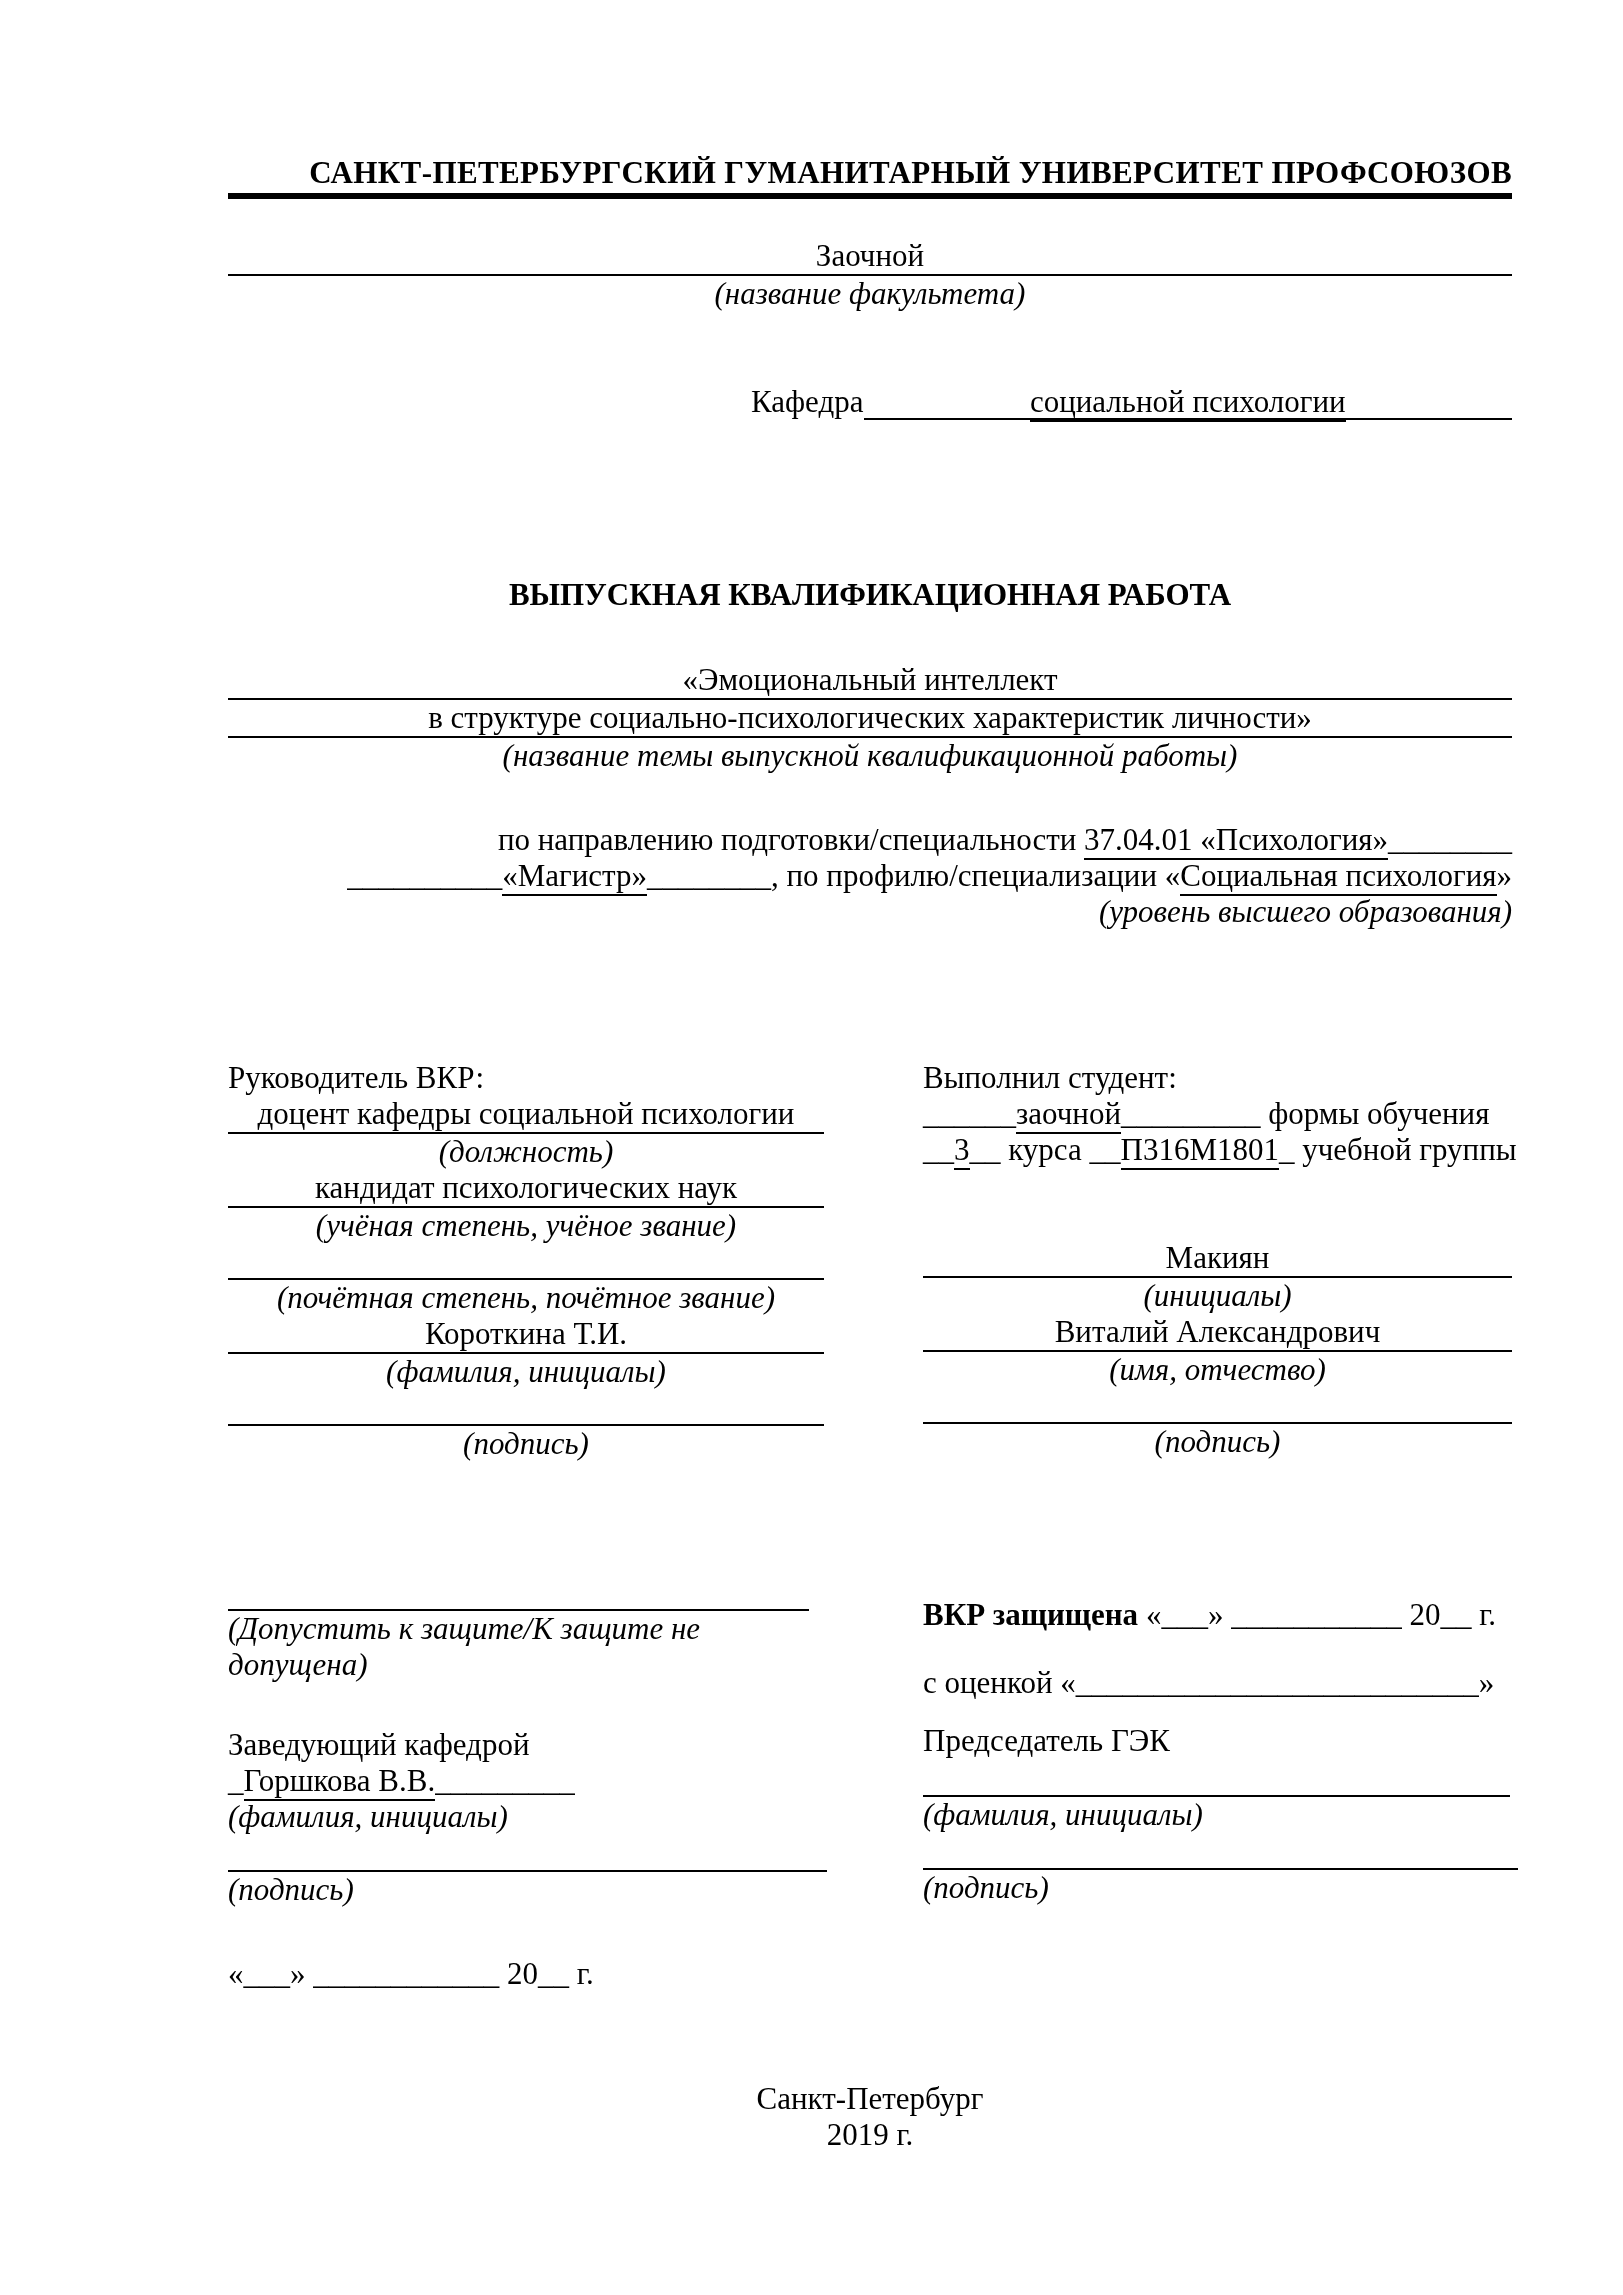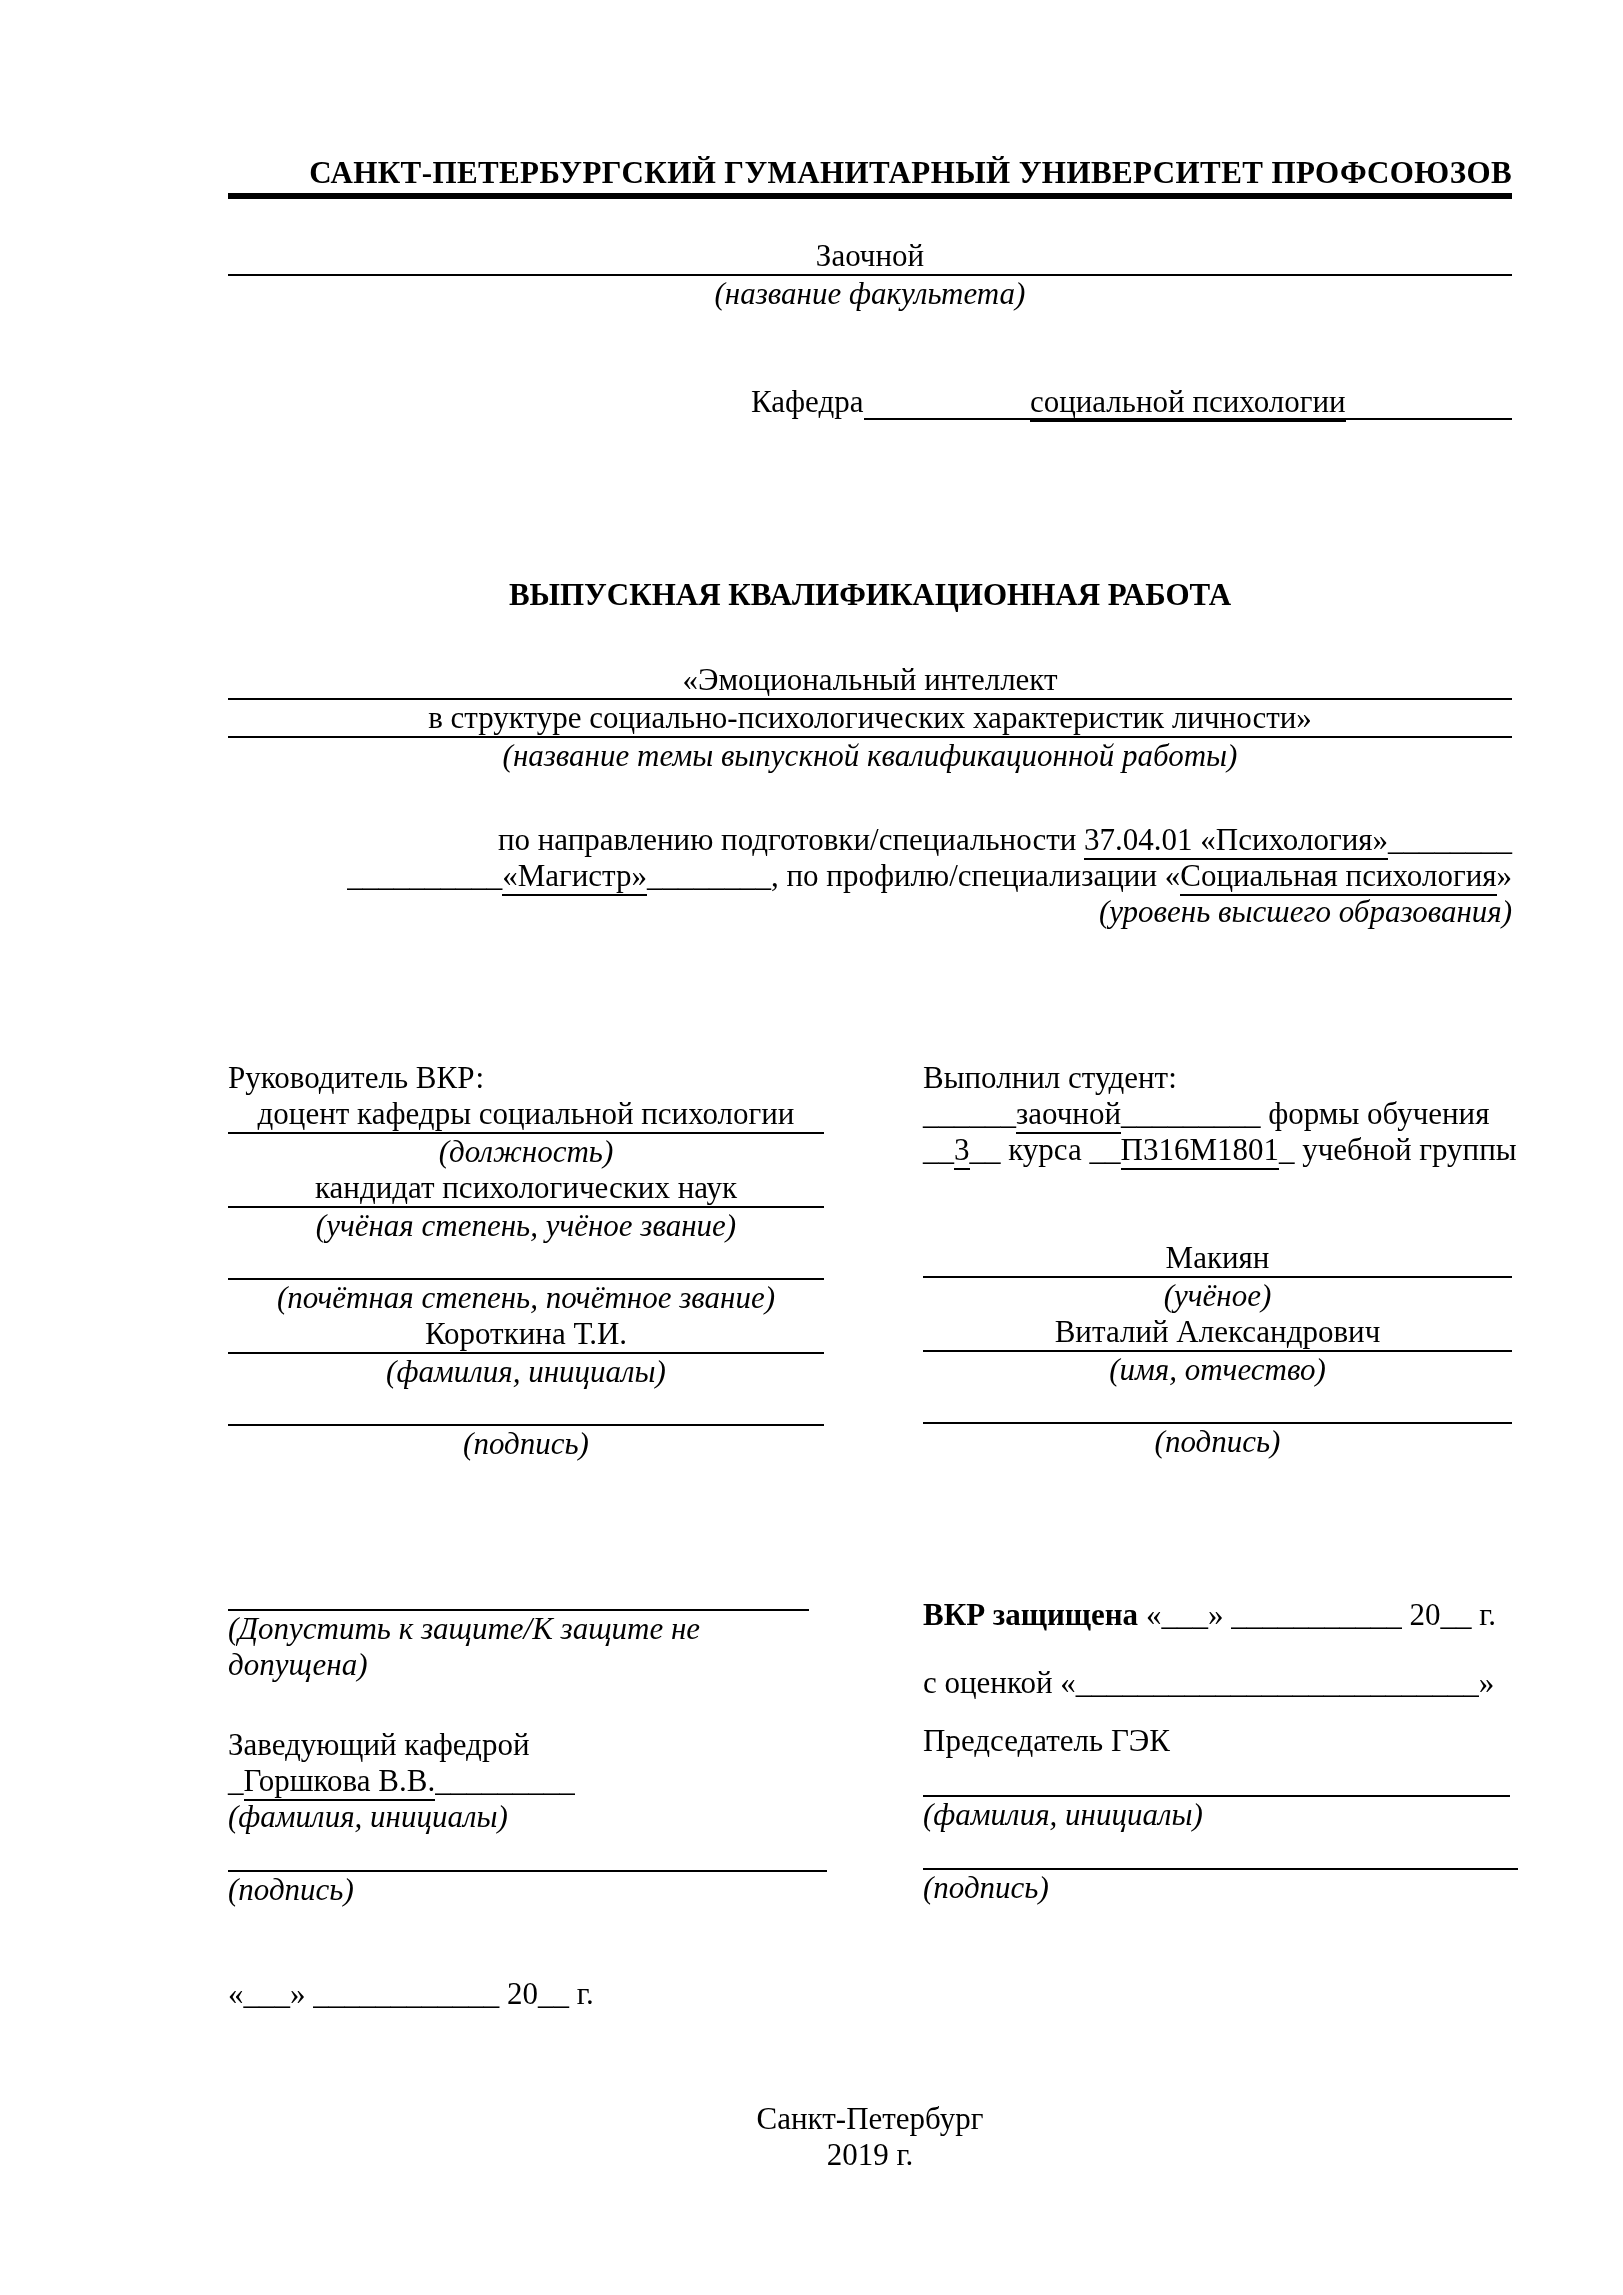--- a/index.html
+++ b/index.html
@@ -59,21 +59,21 @@
 
   .cols2 { margin-top:0; display:flex; }
   .c2L { width:640px; margin-right:55px; }
   .c2R { width:589px; }
   .admit-rule { margin-top:147px; height:0; border-bottom:2.4px solid #000; width:581px; }
   .admit-cap { width:502px; white-space:normal; line-height:36px; font-style:italic; }
   .head-label { margin-top:44px; }
   .sig2 { margin-top:35px; height:0; border-bottom:2.4px solid #000; }
   .sig2.w1 { width:599px; }
   .sig2.w2 { width:595px; }
-  .date-row { margin-top:68px; }
+  .date-row { margin-top:48px; }
   .def1 { margin-top:135px; }
   .def2 { margin-top:32px; }
   .def3 { margin-top:22px; }
   .blankline { height:36px; border-bottom:2.4px solid #000; width:587px; }
 
   .footer { margin-top:89px; text-align:center; }
 </style>
 </head>
 <body>
 
@@ -140,21 +140,21 @@
         <div class="row">Выполнил студент:</div>
         <div class="row">
           <span>______</span><span class="u">заочной</span><span>_________</span><span> формы обучения</span>
         </div>
         <div class="row">
           <span>__</span><span class="u">3</span><span>__ курса __</span><span class="u">П316М1801</span><span>_ учебной группы</span>
         </div>
         <div class="rline" style="margin-top:72px;">
           <span class="u">Макиян</span>
         </div>
-        <div class="cap center">(учёное)</div>
+        <div class="cap center">(инициалы)</div>
         <div class="rline">
           <span>Виталий Александрович</span>
         </div>
         <div class="cap center">(имя, отчество)</div>
         <div class="sigline"></div>
         <div class="cap center">(подпись)</div>
       </div>
     </div>
 
     <div class="cols2">

